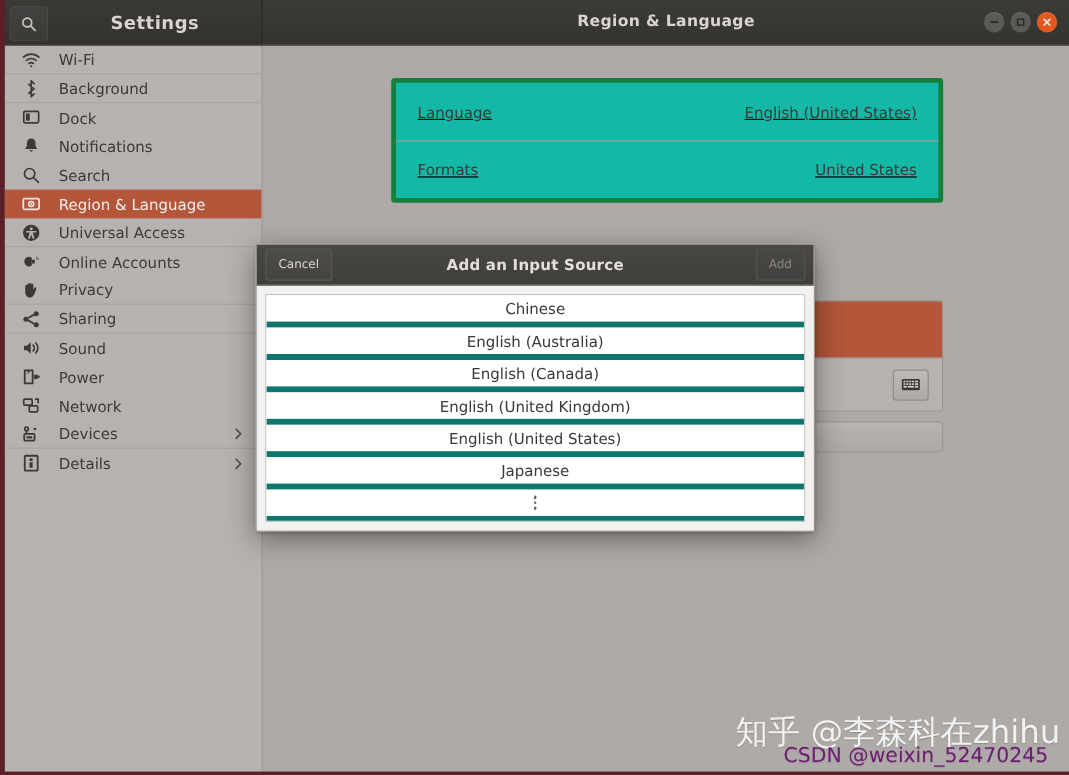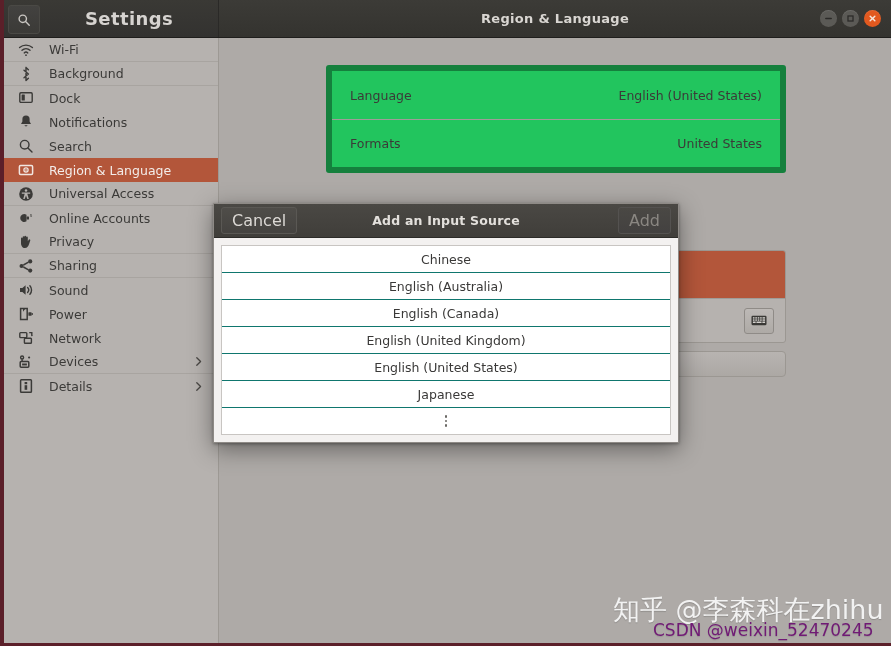--- a/index.html
+++ b/index.html
@@ -68,21 +68,21 @@
   }
   .search-btn svg { display:block; }
   .settings-title {
     position: absolute;
     left: 40px; top: 0;
     width: 178px; height: 37px;
     display: flex;
     align-items: center;
     justify-content: center;
     color: #d6d3d0;
-    font-size: 18px;
+    font-size: 15px;
     font-weight: bold;
     letter-spacing: 0.4px;
   }
   .page-title {
     position: absolute;
     left: 219px; top: 0;
     width: 672px; height: 37px;
     display: flex;
     align-items: center;
     justify-content: center;
@@ -156,24 +156,25 @@
     left: 220px; top: 38px;
     width: 671px; height: 605px;
     background: #aeaaa7;
     z-index: 8;
     overflow: hidden;
   }
   .card {
     position: absolute;
     left: 106px; top: 27px;
     width: 460px;
-    background: #22c55e;
-    border: 6px solid #15803d;
+    background: #14b8a6;
+    border: 4px solid #15803d;
     border-radius: 3px;
     box-sizing: border-box;
+    text-decoration: underline;
   }
   .card-row {
     height: 48px;
     display: flex;
     align-items: center;
     justify-content: space-between;
     padding: 0 18px;
     color: #3b3a38;
     font-size: 12.5px;
     box-sizing: border-box;
@@ -264,21 +265,21 @@
   .dlg-btn {
     position: relative;
     z-index: 2;
     height: 25px;
     padding: 0 10px;
     margin: 0 7px;
     border: 1px solid #5a5854;
     border-radius: 3px;
     background: linear-gradient(to bottom, #4f4d49 0%, #454340 100%);
     color: #dcd9d5;
-    font-size: 16px;
+    font-size: 10px;
     display: flex; align-items: center; justify-content: center;
     cursor: default;
     font-family: inherit;
   }
   .dlg-btn.right { margin-left: auto; }
   .dlg-btn.disabled {
     color: #8a8782;
     background: linear-gradient(to bottom, #4a4844 0%, #434140 100%);
     border-color: #545250;
   }
@@ -295,21 +296,21 @@
     box-sizing: border-box;
     overflow: hidden;
   }
   .list-row {
     height: 27px;
     display: flex;
     align-items: center;
     justify-content: center;
     font-size: 12.5px;
     color: #3a3938;
-    border-bottom: 1px solid #0f766e;
+    border-bottom: 5px solid #0f766e;
     box-sizing: border-box;
     cursor: default;
     background: #ffffff;
   }
   .list-row.more {
     color: #6a6865;
     letter-spacing: 1px;
     font-size: 14px;
   }
   .dots {

